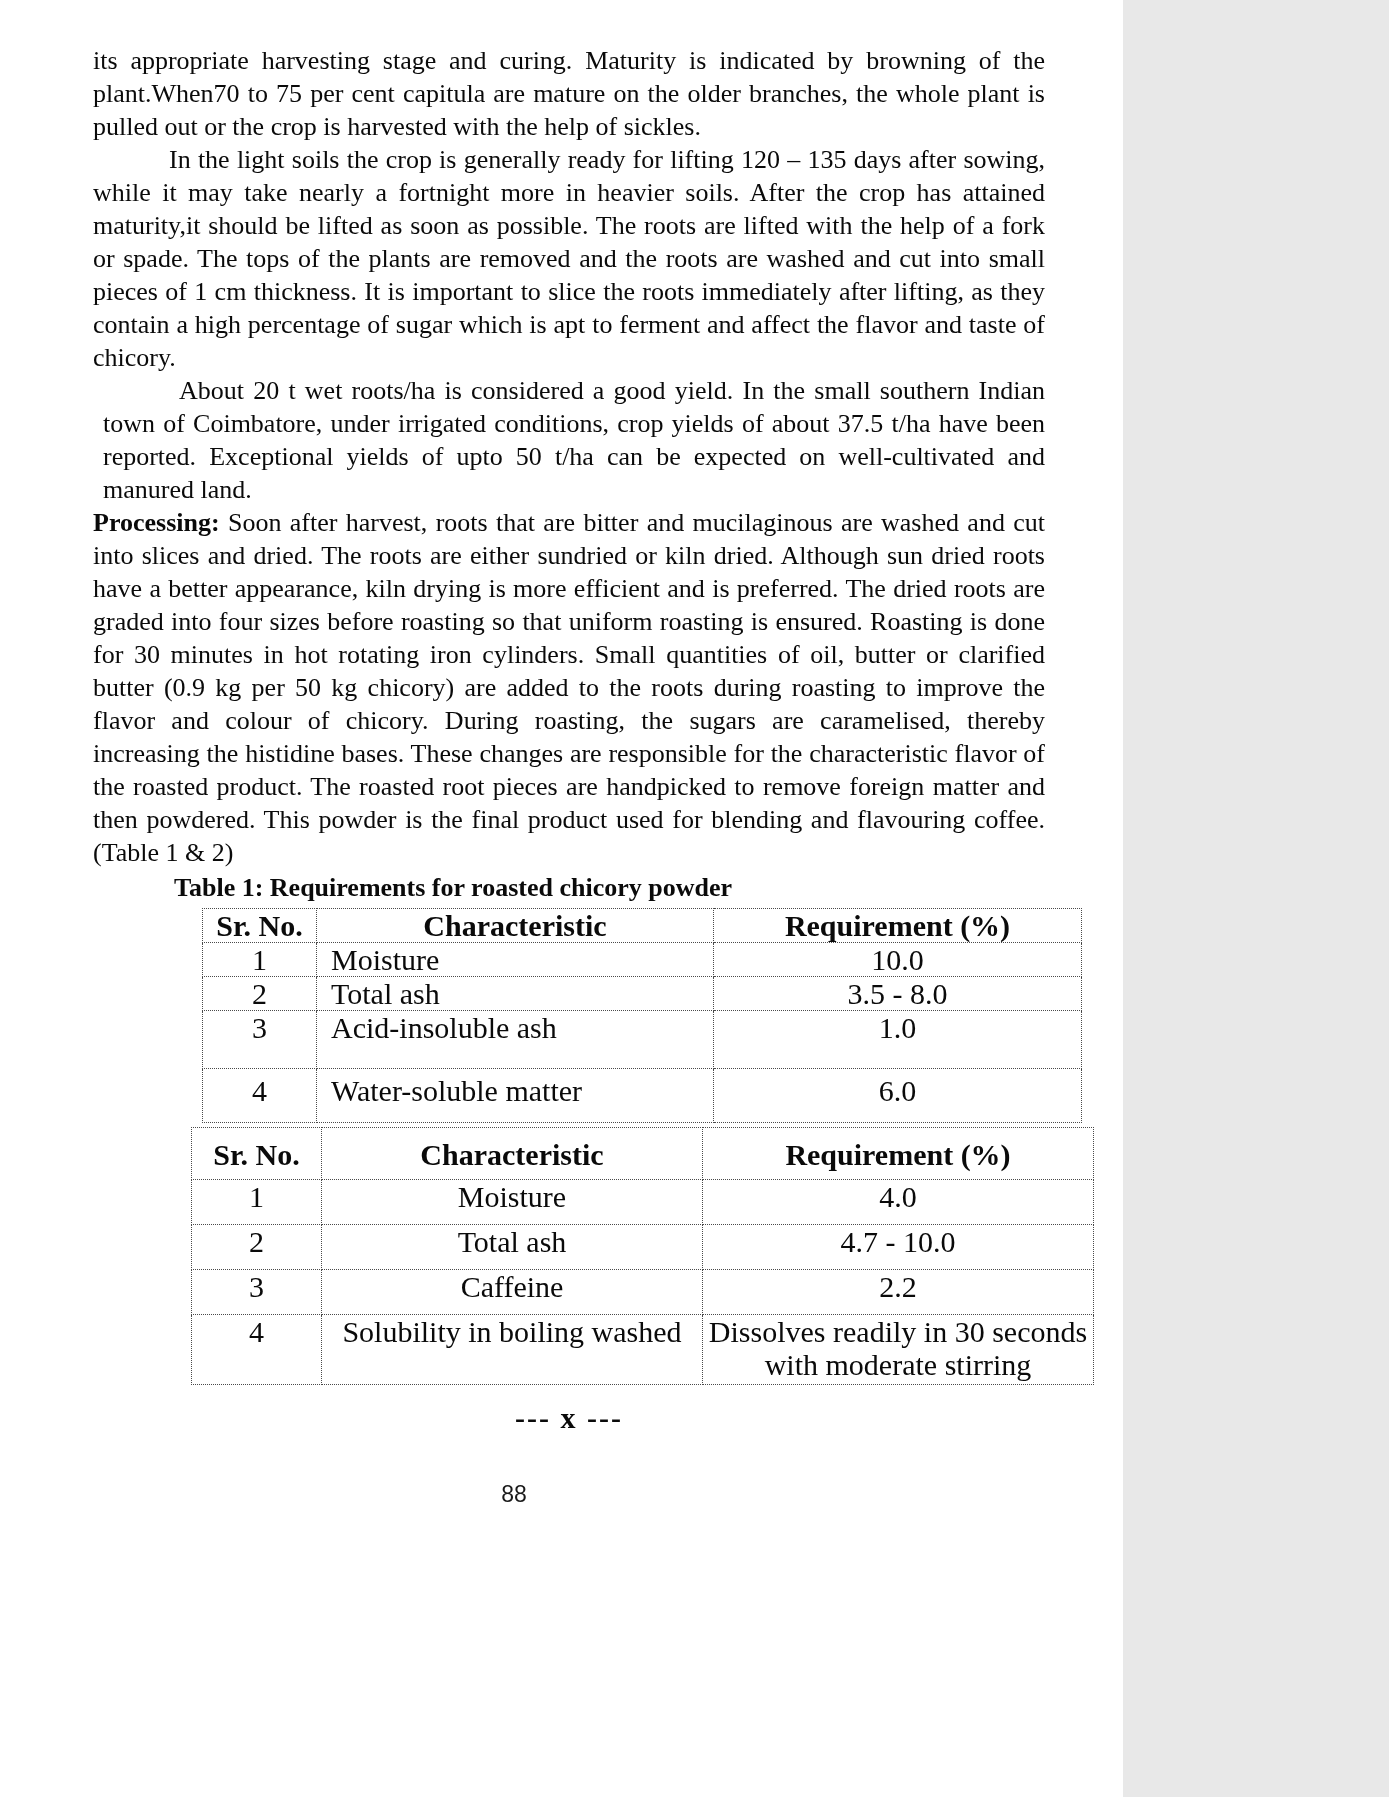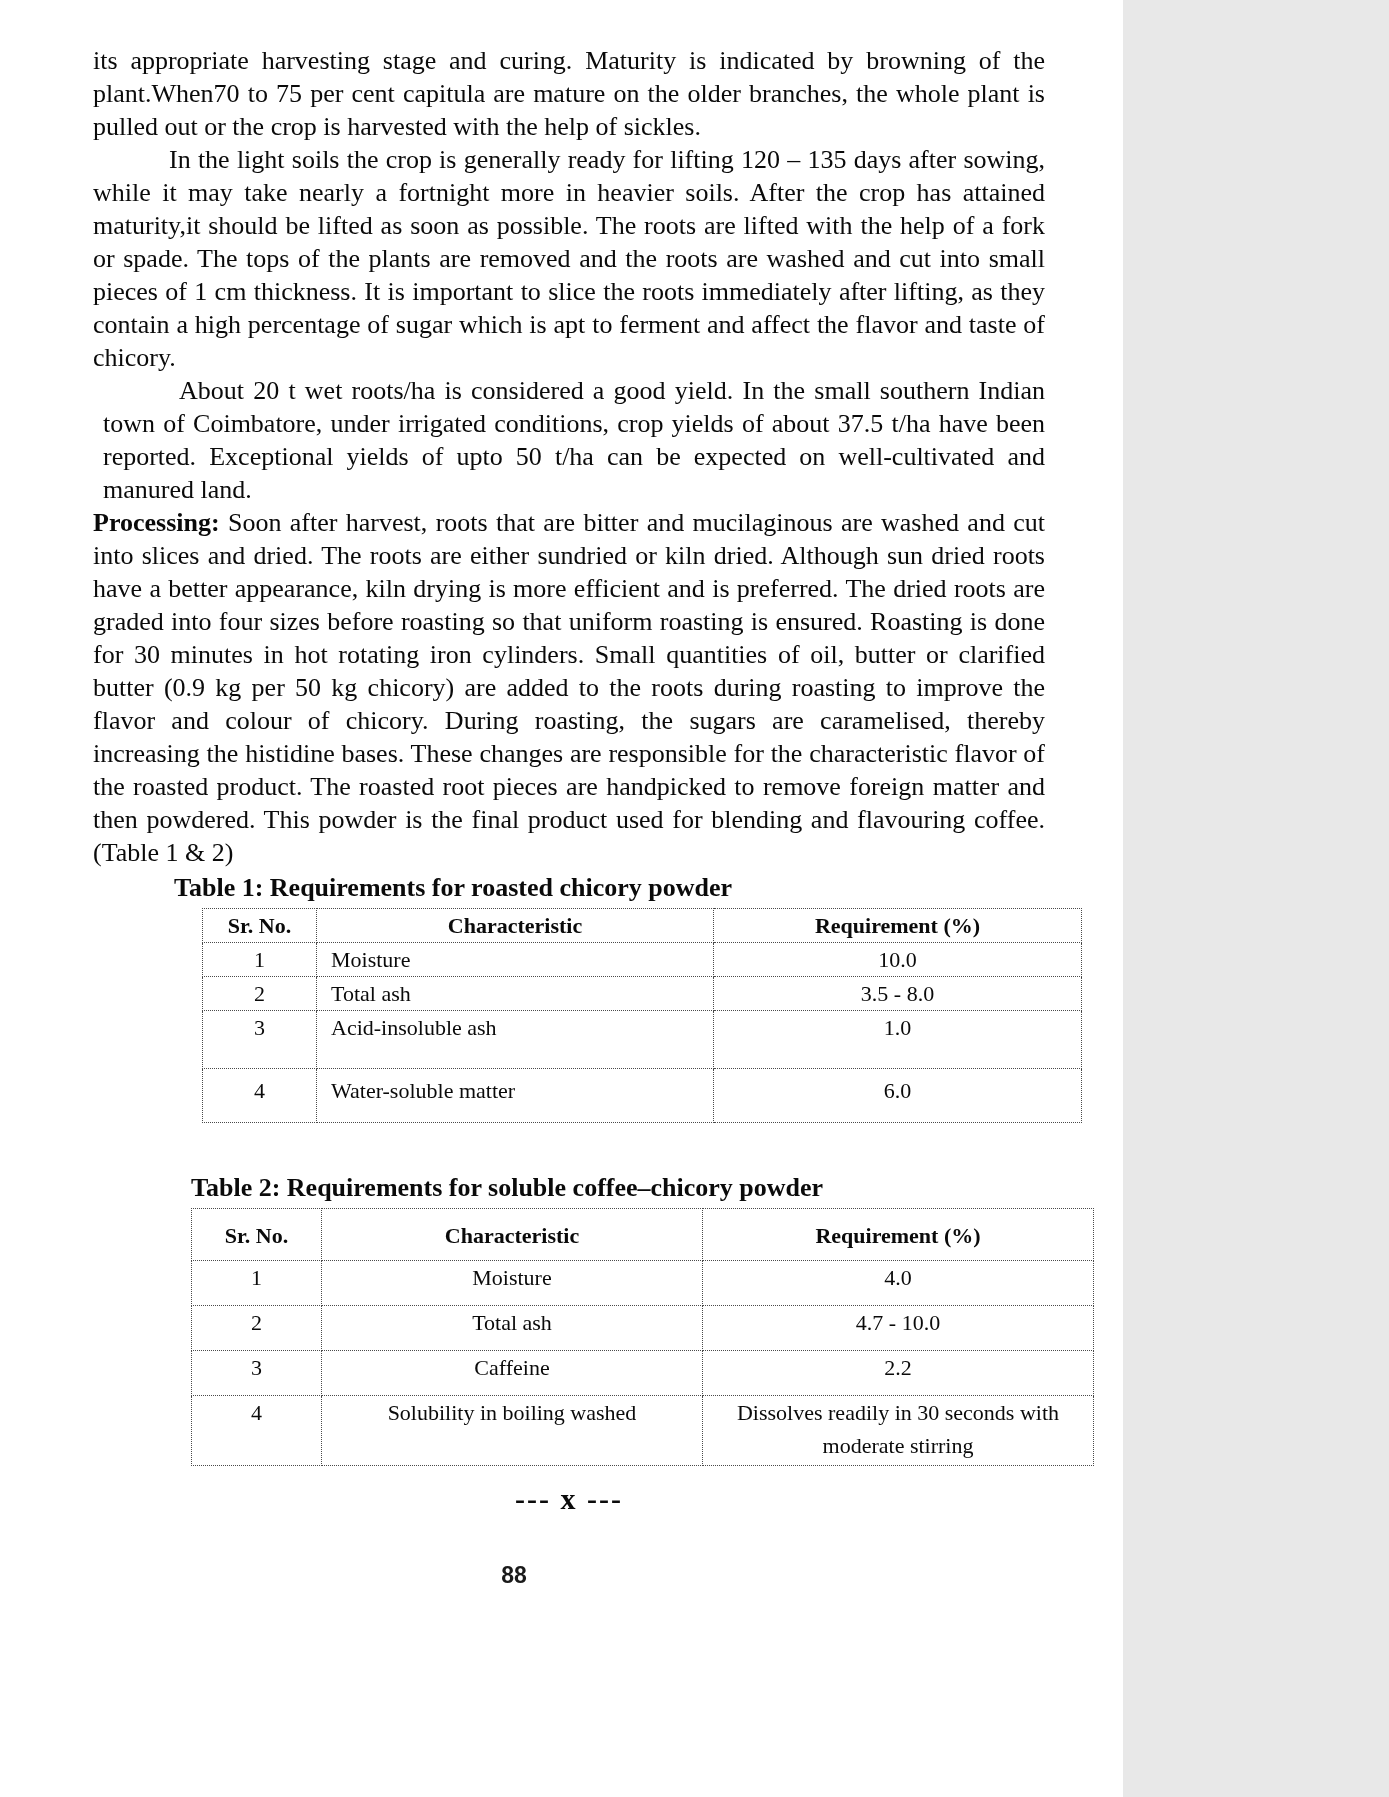--- a/index.html
+++ b/index.html
@@ -33,21 +33,21 @@
     margin:2px 0 0 0;
     font-size:26px;
     line-height:33px;
     font-weight:bold;
   }
   .title-1 { margin-left:81px; margin-top:2px; }
   .title-2 { margin-left:98px;  margin-top:48px; }
   table.req {
     border-collapse:collapse;
     table-layout:fixed;
-    font-size:22px;
+    font-size:30px;
     line-height:33px;
     margin-top:4px;
   }
   table.req td {
     border:1px dotted #4a4a4a;
     text-align:center;
     vertical-align:top;
     box-sizing:border-box;
     padding:0;
   }
@@ -76,21 +76,21 @@
     font-size:30px;
     font-weight:bold;
     font-family:"Liberation Serif", serif;
     letter-spacing:2px;
   }
   .page-number {
     margin-top:46px;
     text-align:center;
     padding-right:110px;
     font-family:"Liberation Sans", sans-serif;
-    font-weight:bold;
+    font-weight:normal;
     font-size:23px;
     color:#1a1a1a;
   }
 </style>
 </head>
 <body>
 
 <div class="page">
   <div class="content">
 
@@ -128,21 +128,20 @@
         <td class="c3">1.0</td>
       </tr>
       <tr class="r4">
         <td class="c1">4</td>
         <td class="c2">Water-soluble matter</td>
         <td class="c3">6.0</td>
       </tr>
     </tbody>
       </table>
 
-    <p class="table-title title-2">Table 2: Requirements for soluble coffee–chicory powder</p>
 
     <table class="req t2">
       <tbody>
           <tr class="hdr">
         <td class="c1">Sr. No.</td>
         <td class="c2">Characteristic</td>
         <td class="c3">Requirement (%)</td>
       </tr>
       <tr class="r1">
         <td class="c1">1</td>

